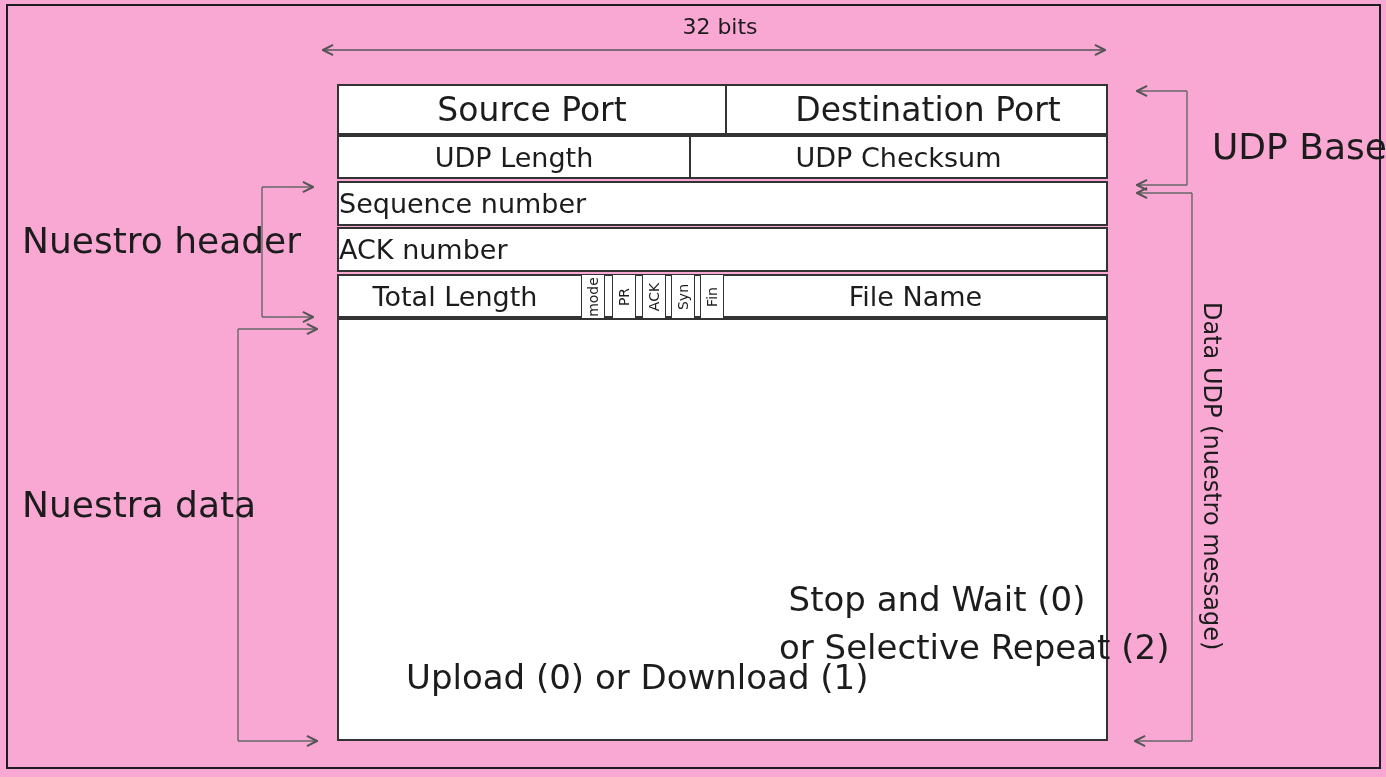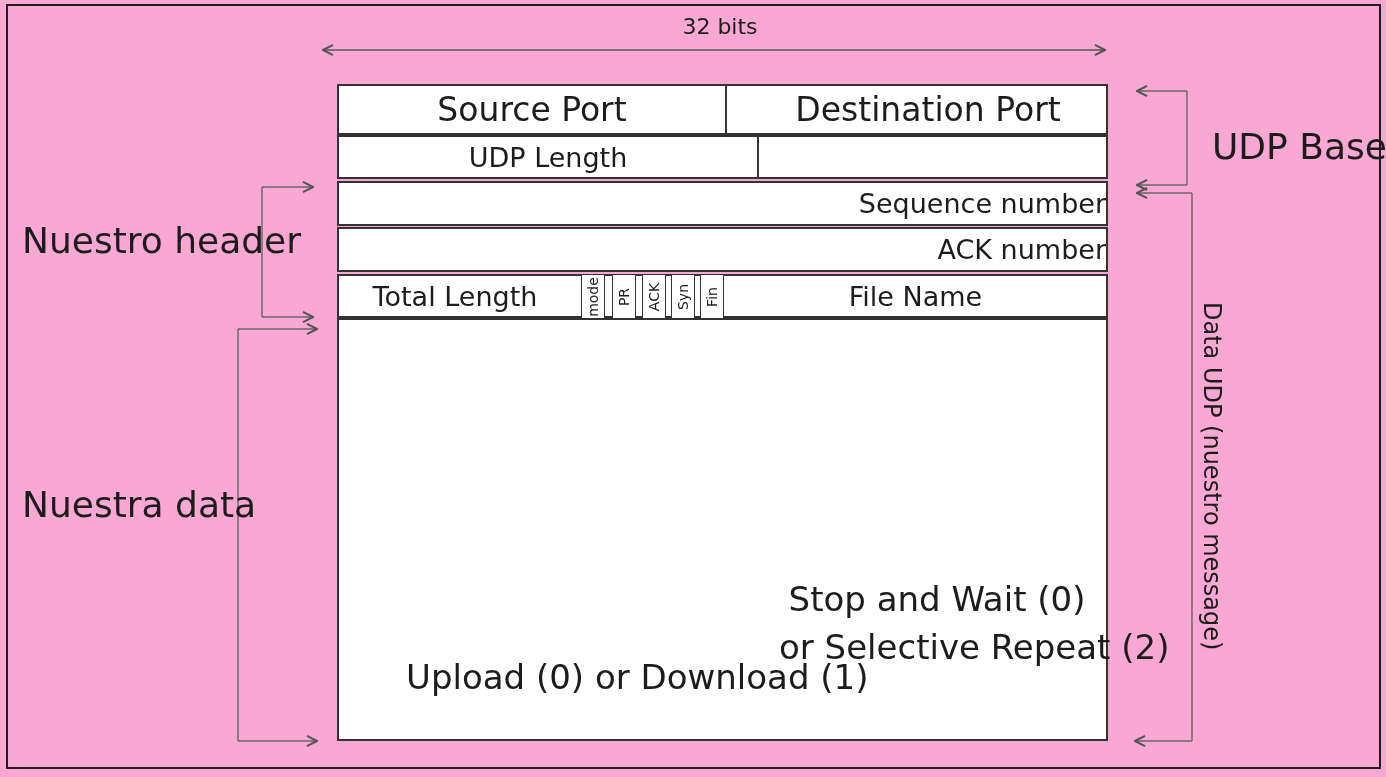--- a/index.html
+++ b/index.html
@@ -82,30 +82,33 @@
   <div class="row big" style="top:84px;height:51px;">
     <div class="cell cell-divider" style="width:388px;">
       <span>Source Port</span>
     </div>
     <div class="cell" style="flex:1;">
       <span>Destination Port</span>
     </div>
   </div>
 
   <div class="row mid" style="top:135px;height:44px;">
-    <div class="cell cell-divider" style="width:420px;">
+    <div class="cell cell-divider" style="width:352px;">
       <span>UDP Length</span>
+    </div>
+    <div class="cell" style="flex:1;">
+      <span>UDP Checksum</span>
     </div>
   </div>
 
-  <div class="row mid" style="top:181px;height:45px;justify-content:flex-end;">
+  <div class="row mid" style="top:181px;height:45px;justify-content:flex-start;">
     <span>Sequence number</span>
   </div>
 
-  <div class="row mid" style="top:227px;height:45px;justify-content:flex-end;">
+  <div class="row mid" style="top:227px;height:45px;justify-content:flex-start;">
     <span>ACK number</span>
   </div>
 
   <div class="row mid" style="top:274px;height:44px;"></div>
   <div class="floating-text mid" style="left:337px;top:274px;width:236px;height:44px;display:flex;align-items:center;justify-content:center;">Total Length</div>
   <div class="floating-text mid" style="left:723px;top:274px;width:385px;height:44px;display:flex;align-items:center;justify-content:center;">File Name</div>
 
   <div class="flagbox" style="left:581px;">
     <span>mode</span>
   </div>

